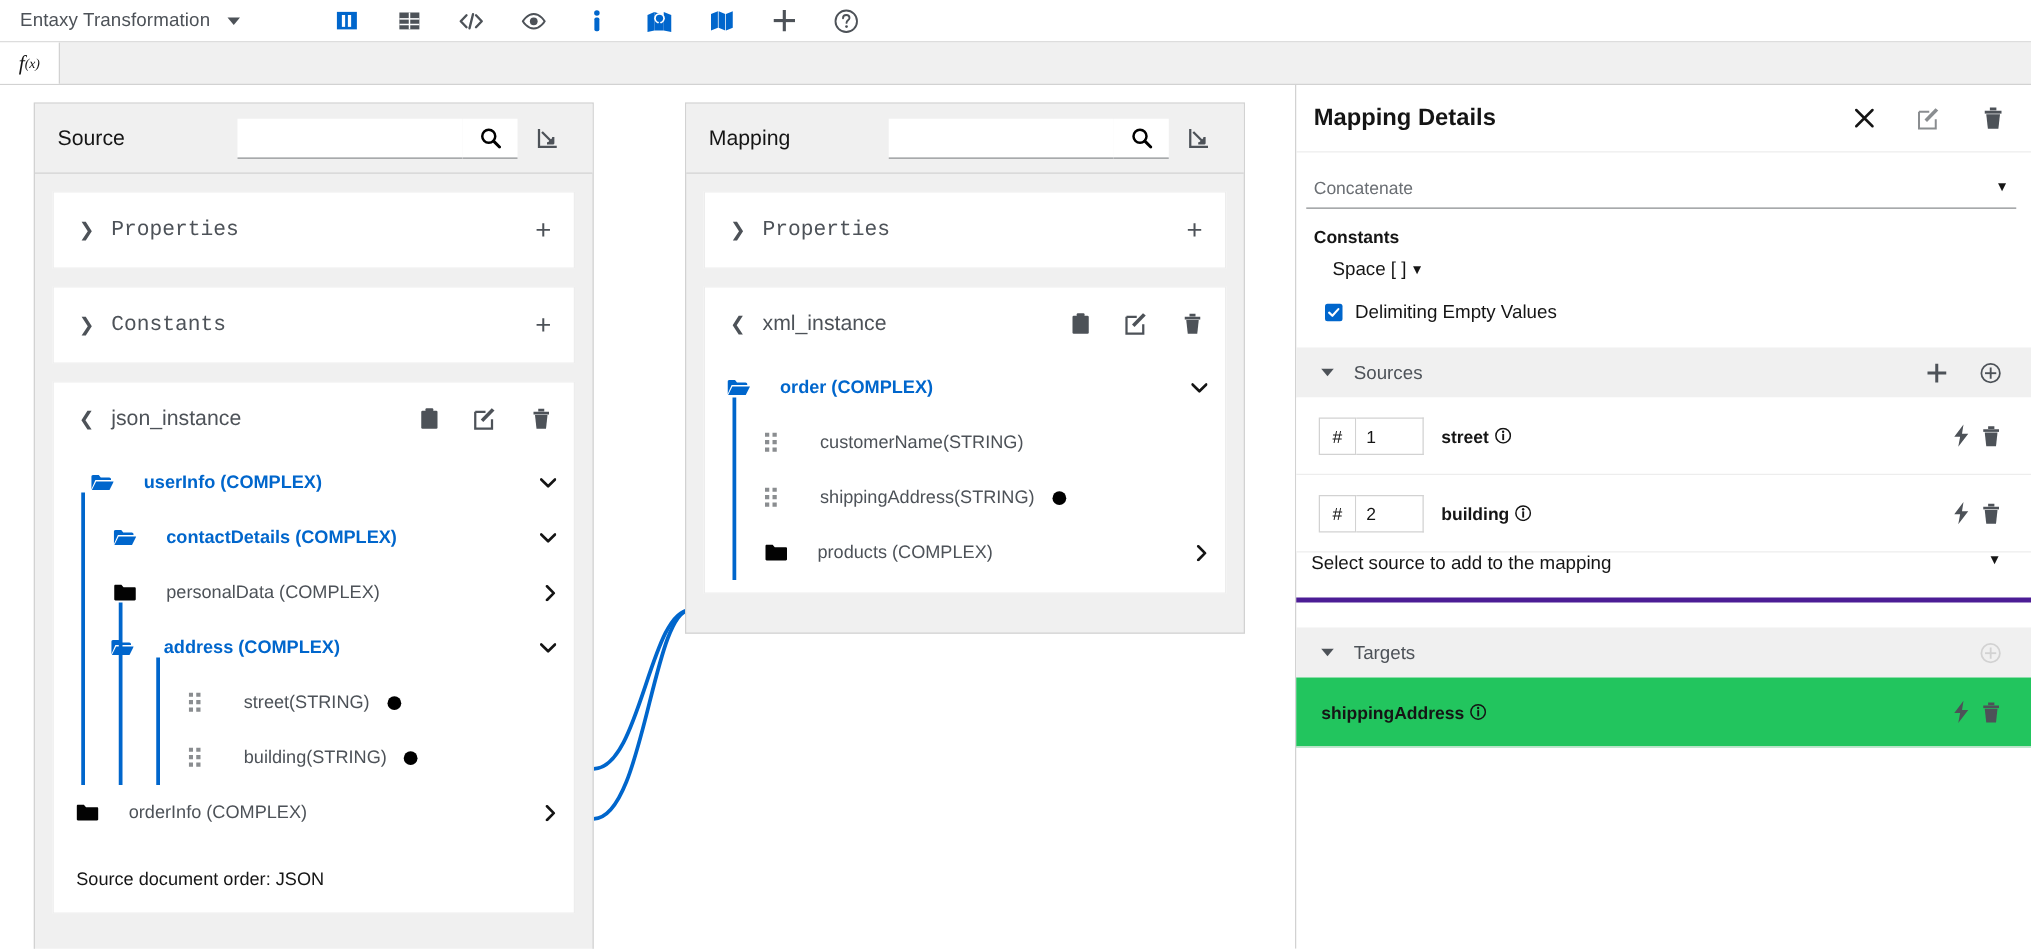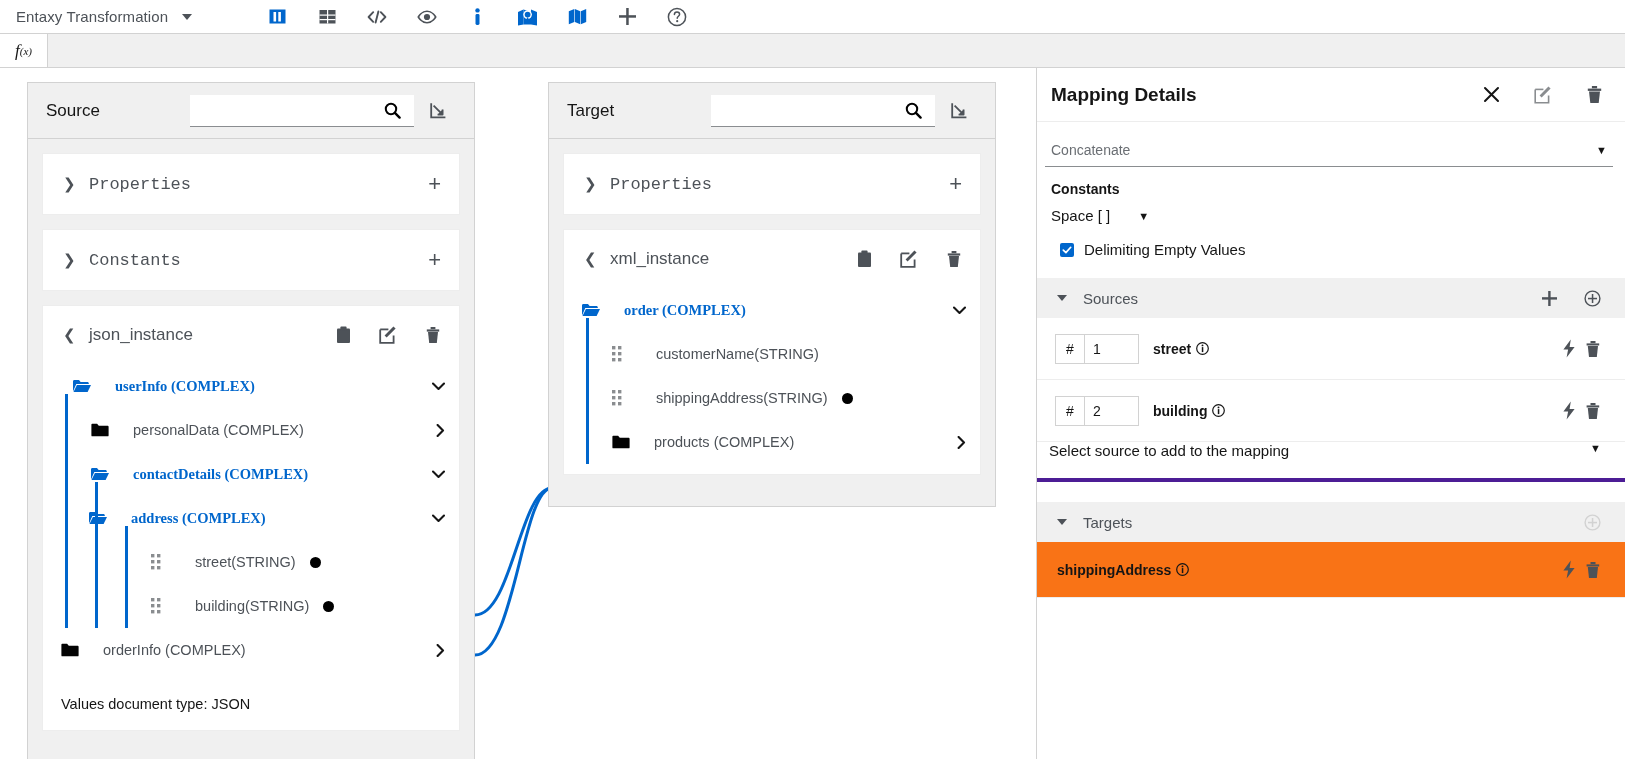--- a/index.html
+++ b/index.html
@@ -109,21 +109,21 @@
   .doc-acts { margin-left:auto; display:flex; align-items:center; gap:28px; }
   .doc-acts span { cursor:pointer; display:flex; }
 
   .tree { padding-bottom:10px; }
   .node {
     height:44px; display:flex; align-items:center; position:relative;
     padding-right:14px;
   }
   .node .nm { font-size:14.5px; }
   .node.complex .nm { font-weight:bold; }
-  .node.open  .nm { color:#06c;font-family:Liberation Serif, serif; }
+  .node.open  .nm { color:#06c; }
   .node.closed .nm { color:#4d5258; font-weight:normal; }
   .node.field .nm { color:#4d5258; font-size:14.5px; }
   .ico { width:22px; display:flex; align-items:center; justify-content:flex-start; flex:0 0 22px; }
   .node .expander {
     margin-left:auto; color:#151515; font-size:14px; cursor:pointer;
     display:flex; align-items:center; padding-left:10px;
   }
   .dot { width:11px;height:11px;border-radius:50%;background:#000;margin-left:14px; }
 
   .guide { position:absolute; width:3px; background:#06c; }
@@ -148,22 +148,22 @@
   .md-select {
     height:34px; border-bottom:1px solid #8a8d90; display:flex; align-items:center;
     margin:11px 12px 0 8px; padding:0 6px; cursor:pointer;
   }
   .md-select .val { font-size:14px; color:#6a6e73; }
   .md-select .car { margin-left:auto; color:#151515; font-size:11px; }
 
   .md-section { padding:14px 0 0 14px; }
   .md-lbl { font-size:14px; font-weight:bold; color:#151515; margin-bottom:10px; }
   .delim-sel {
-    display:inline-flex; align-items:center; gap:28px; cursor:pointer;
-    font-size:15px; color:#151515; margin-left:0;justify-content:center;
+    display:inline-flex; align-items:center; gap:3px; cursor:pointer;
+    font-size:15px; color:#151515; margin-left:15px;justify-content:center;
   }
   .delim-sel .car { font-size:11px; }
 
   .chkrow { display:flex; align-items:center; margin:16px 0 0 9px; }
   .chk {
     width:14px;height:14px;background:#06c;border-radius:2px;
     display:flex;align-items:center;justify-content:center; cursor:pointer;
   }
   .chk svg { display:block; }
   .chkrow .t { font-size:15px; color:#151515; margin-left:10px; }
@@ -202,21 +202,21 @@
 
   .addsel {
     height:40px; display:flex; align-items:flex-start; padding:0 24px 0 12px;
     border-bottom:4px solid #4c1d95; cursor:pointer;
   }
   .addsel .t { font-size:15px; color:#151515; }
   .addsel .car { margin-left:auto; color:#151515; font-size:11px; }
 
   .trow {
     height:56px; display:flex; align-items:center; padding:0 24px 0 20px;
-    border-bottom:1px solid #ededed; background:#f97316;
+    border-bottom:1px solid #ededed; background:#22c55e;
   }
   .trow .nm2 { font-size:14px; color:#151515; font-weight:bold; }
   .trow .acts { margin-left:auto; display:flex; align-items:center; gap:8px; }
   .trow .acts span { cursor:pointer; display:flex; }
 
   #links { position:absolute; left:0; top:0; pointer-events:none; }
 </style>
 </head>
 <body>
 
@@ -381,44 +381,44 @@
                   <path d="M3.9 6.1 L18 6.1 L14.6 13 L0.5 13 Z" fill="#06c"></path>
                 </svg>
               </span>
               <span class="nm" style="margin-left: 20px;">userInfo (COMPLEX)</span>
               <span class="expander">
                 <svg width="13" height="9" viewBox="0 0 13 9">
                   <path d="M1 1.6 L6.5 7 L12 1.6" fill="none" stroke="#151515" stroke-width="2.1" stroke-linecap="round" stroke-linejoin="round"></path>
                 </svg>
               </span>
             </div>
+            <div class="node complex open" style="padding-left: 48px;">
+              <span class="ico">
+                <svg width="18" height="14" viewBox="0 0 18 14">
+                  <path d="M0 2.4 C0 1.6 0.6 1 1.4 1 L6 1 L7.6 2.9 L14.4 2.9 C15.2 2.9 15.8 3.5 15.8 4.3 L15.8 5 L3.3 5 L0 12.6 Z" fill="#06c"></path>
+                  <path d="M3.9 6.1 L18 6.1 L14.6 13 L0.5 13 Z" fill="#06c"></path>
+                </svg>
+              </span>
+              <span class="nm" style="margin-left: 20px;">contactDetails (COMPLEX)</span>
+              <span class="expander">
+                <svg width="13" height="9" viewBox="0 0 13 9">
+                  <path d="M1 1.6 L6.5 7 L12 1.6" fill="none" stroke="#151515" stroke-width="2.1" stroke-linecap="round" stroke-linejoin="round"></path>
+                </svg>
+              </span>
+            </div>
             <div class="node complex closed" style="padding-left: 48px;">
               <span class="ico">
                 <svg width="18" height="14" viewBox="0 0 18 14">
                   <path d="M0.4 1.6 C0.4 1.1 0.8 0.7 1.3 0.7 L6.1 0.7 L7.8 2.8 L16.7 2.8 C17.2 2.8 17.6 3.2 17.6 3.7 L17.6 12.4 C17.6 12.9 17.2 13.3 16.7 13.3 L1.3 13.3 C0.8 13.3 0.4 12.9 0.4 12.4 Z" fill="#030303"></path>
                 </svg>
               </span>
               <span class="nm" style="margin-left: 20px;">personalData (COMPLEX)</span>
               <span class="expander">
                 <svg width="9" height="13" viewBox="0 0 9 13">
                   <path d="M1.6 1 L7 6.5 L1.6 12" fill="none" stroke="#151515" stroke-width="2.1" stroke-linecap="round" stroke-linejoin="round"></path>
-                </svg>
-              </span>
-            </div>
-            <div class="node complex open" style="padding-left: 48px;">
-              <span class="ico">
-                <svg width="18" height="14" viewBox="0 0 18 14">
-                  <path d="M0 2.4 C0 1.6 0.6 1 1.4 1 L6 1 L7.6 2.9 L14.4 2.9 C15.2 2.9 15.8 3.5 15.8 4.3 L15.8 5 L3.3 5 L0 12.6 Z" fill="#06c"></path>
-                  <path d="M3.9 6.1 L18 6.1 L14.6 13 L0.5 13 Z" fill="#06c"></path>
-                </svg>
-              </span>
-              <span class="nm" style="margin-left: 20px;">contactDetails (COMPLEX)</span>
-              <span class="expander">
-                <svg width="13" height="9" viewBox="0 0 13 9">
-                  <path d="M1 1.6 L6.5 7 L12 1.6" fill="none" stroke="#151515" stroke-width="2.1" stroke-linecap="round" stroke-linejoin="round"></path>
                 </svg>
               </span>
             </div>
             <div class="node complex open" style="padding-left: 46px;">
               <span class="ico">
                 <svg width="18" height="14" viewBox="0 0 18 14">
                   <path d="M0 2.4 C0 1.6 0.6 1 1.4 1 L6 1 L7.6 2.9 L14.4 2.9 C15.2 2.9 15.8 3.5 15.8 4.3 L15.8 5 L3.3 5 L0 12.6 Z" fill="#06c"></path>
                   <path d="M3.9 6.1 L18 6.1 L14.6 13 L0.5 13 Z" fill="#06c"></path>
                 </svg>
               </span>
@@ -468,28 +468,28 @@
                 <svg width="9" height="13" viewBox="0 0 9 13">
                   <path d="M1.6 1 L7 6.5 L1.6 12" fill="none" stroke="#151515" stroke-width="2.1" stroke-linecap="round" stroke-linejoin="round"></path>
                 </svg>
               </span>
             </div>
             <span class="guide" style="left: 22px; top: 30px; height: 234px;"></span>
             <span class="guide" style="left: 52px; top: 118px; height: 146px;"></span>
             <span class="guide" style="left: 82px; top: 162px; height: 102px;"></span>
           </div>
 
-        <div class="doc-type">Values document type: JSON</div>
+        <div class="doc-type">Source document order: JSON</div>
       </div>
     </div>
   </div>
 
   <div class="panel" id="target-panel">
     <div class="panel-head">
-      <span class="panel-title">Target</span>
+      <span class="panel-title">Mapping</span>
       <div class="search-wrap">
         <input class="search-input" value="" style="">
         <button class="search-btn">
           <svg width="17" height="17" viewBox="0 0 17 17">
               <circle cx="7" cy="7" r="5.2" fill="none" stroke="#000" stroke-width="2"></circle>
               <path d="M10.9 10.9 L15.6 15.6" stroke="#000" stroke-width="2.4" stroke-linecap="round"></path>
             </svg>
         </button>
       </div>
       <button class="collapse-btn">

